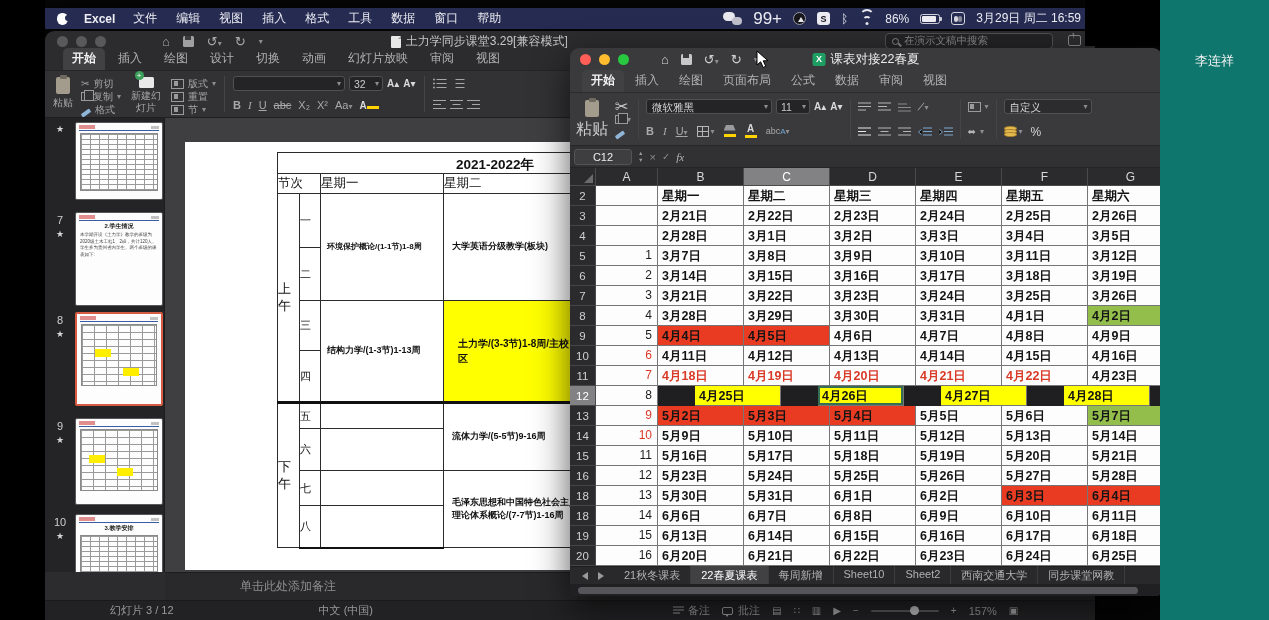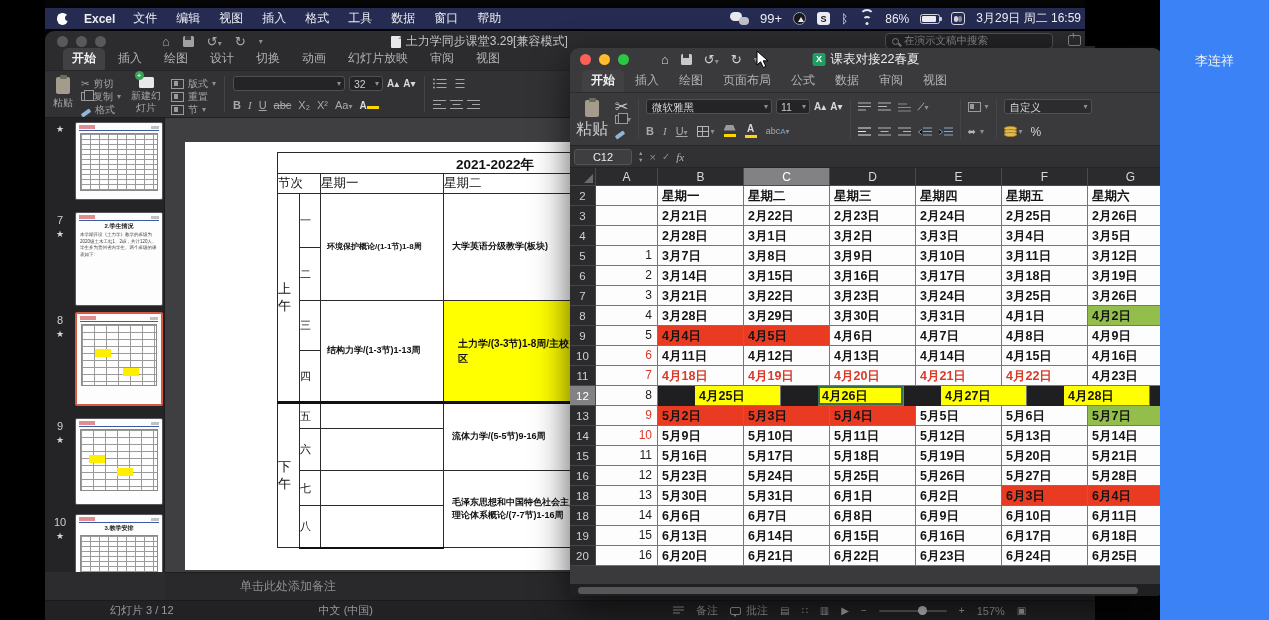--- a/index.html
+++ b/index.html
@@ -11,21 +11,21 @@
              display:flex; align-items:center; color:#ececf2; font-size:12px; z-index:5; padding:0 12px; }
   .apple { width:11px; height:12px; background:#fff; border-radius:45% 45% 48% 48%; position:relative; margin-right:16px; flex:none; }
   .apple::after { content:""; position:absolute; right:-3px; top:2px; width:6px; height:6px; border-radius:50%; background:#262b52; }
   .mb-app { font-weight:bold; margin-right:18px; }
   .mb-menus { display:flex; gap:19px; }
   .mb-item { white-space:nowrap; }
   .mb-status { margin-left:auto; display:flex; align-items:center; gap:11px; }
   .wc { position:relative; width:19px; height:13px; flex:none; }
   .wc::before { content:""; position:absolute; left:0; top:0; width:12px; height:9px; background:#e8e8ee; border-radius:5px; }
   .wc::after  { content:""; position:absolute; right:0; bottom:0; width:10px; height:8px; background:#bfbfcc; border-radius:4px; }
-  .mb-badge { font-size:13px; }
+  .mb-badge { font-size:17px; }
   .ic-round { width:13px; height:13px; border-radius:50%; background:#17171c; border:1px solid #9a9aa8; position:relative; flex:none; }
   .ic-round::after { content:""; position:absolute; left:3.5px; top:4px; border-left:3px solid transparent; border-right:3px solid transparent; border-bottom:5px solid #e8e8ee; }
   .ic-s { width:13px; height:13px; border-radius:3px; background:#ececf2; color:#14141a; font-weight:bold; font-size:9px; display:flex; align-items:center; justify-content:center; flex:none; }
   .ic-bt { font-size:12px; color:#e8e8ee; font-family:"DejaVu Sans",sans-serif; }
   .wifi { position:relative; width:15px; height:11px; flex:none; }
   .wifi i { position:absolute; left:50%; bottom:0; transform:translateX(-50%); border:2px solid transparent; border-top-color:#e8e8ee; border-radius:50%; }
   .wifi i:nth-child(1){ width:15px; height:15px; }
   .wifi i:nth-child(2){ width:9px; height:9px; bottom:-1px; }
   .wifi i:nth-child(3){ width:3px; height:3px; bottom:-1px; border:none; background:#e8e8ee; border-radius:50%; }
   .batt { position:relative; width:20px; height:10px; border:1px solid #cfcfda; border-radius:2.5px; flex:none; }
@@ -184,21 +184,21 @@
   .tri-l { width:0; height:0; border-top:4px solid transparent; border-bottom:4px solid transparent; border-right:6px solid #9a9a9d; }
   .tri-r { width:0; height:0; border-top:4px solid transparent; border-bottom:4px solid transparent; border-left:6px solid #9a9a9d; }
   .stab { padding:2px 10px 3px; border-right:1px solid #3c3c3e; white-space:nowrap; }
   .stab.active { background:#414144; color:#fff; }
   .xl-scroll { position:absolute; left:0; top:536px; right:0; height:12px; background:#202022; border-radius:0 0 6px 6px; }
   .xl-scroll i { position:absolute; left:8px; top:2.5px; width:560px; height:7px; background:#56565a; border-radius:4px; }
 
   
   .bar-left { position:absolute; left:0; top:0; width:45px; height:620px; background:#000; z-index:50; }
   .bar-topright { position:absolute; left:1085px; top:0; width:184px; height:46px; background:#000; z-index:50; }
-  .bar-right { position:absolute; left:1160px; top:0; width:109px; height:620px; background:#3b82f6; z-index:50; }
+  .bar-right { position:absolute; left:1160px; top:0; width:109px; height:620px; background:#0f766e; z-index:50; }
   .participant { margin-top:52px; text-align:center; color:#f2f2f2; font-size:13px; }
   .cursor { position:absolute; left:756px; top:50px; z-index:60; }
 </style>
 </head>
 <body>
 
 <div class="screen">
 
   <div class="menubar">
     <span class="apple"></span>
@@ -478,21 +478,21 @@
     </div>
 
     <div class="ppt-notes">
       <span>单击此处添加备注</span>
     </div>
 
     <div class="ppt-status">
       <span class="ps-slidepos">幻灯片 3 / 12</span>
       <span class="ps-lang">中文 (中国)</span>
       <span class="ps-right">
-        <span style="display:flex;align-items:center;gap:12px;">
+        <span style="display:flex;align-items:center;gap:4px;">
           <svg class="lns" width="11" height="9">
               <path stroke="#9b9b9e" d="M0 1h11M0 4h11M0 7h7"></path>
             </svg>
           <span>备注</span>
         </span>
         <span style="display:flex;align-items:center;gap:5px;">
           <span class="bubble"></span>
           <span>批注</span>
         </span>
         <span class="ps-viewic">▤</span>
@@ -852,20 +852,35 @@
           <div class="xcell week">16</div>
           <div class="xcell dc">6月20日</div>
           <div class="xcell dc">6月21日</div>
           <div class="xcell dc">6月22日</div>
           <div class="xcell dc">6月23日</div>
           <div class="xcell dc">6月24日</div>
           <div class="xcell dc">6月25日</div>
         </div>
       </div>
 
+    <div class="xl-sheets">
+      <span class="snav">
+        <span class="tri-l"></span>
+        <span class="tri-r"></span>
+      </span>
+      <span id="sheet-tabs" style="display:flex">
+          <span class="stab">21秋冬课表</span>
+          <span class="stab active">22春夏课表</span>
+          <span class="stab">每周新增</span>
+          <span class="stab">Sheet10</span>
+          <span class="stab">Sheet2</span>
+          <span class="stab">西南交通大学</span>
+          <span class="stab">同步课堂网教</span>
+        </span>
+    </div>
     <div class="xl-scroll">
         <i></i>
       </div>
   </div>
 
   <div class="bar-left"></div>
   <div class="bar-topright"></div>
   <div class="bar-right">
     <div class="participant">李连祥</div>
   </div>

